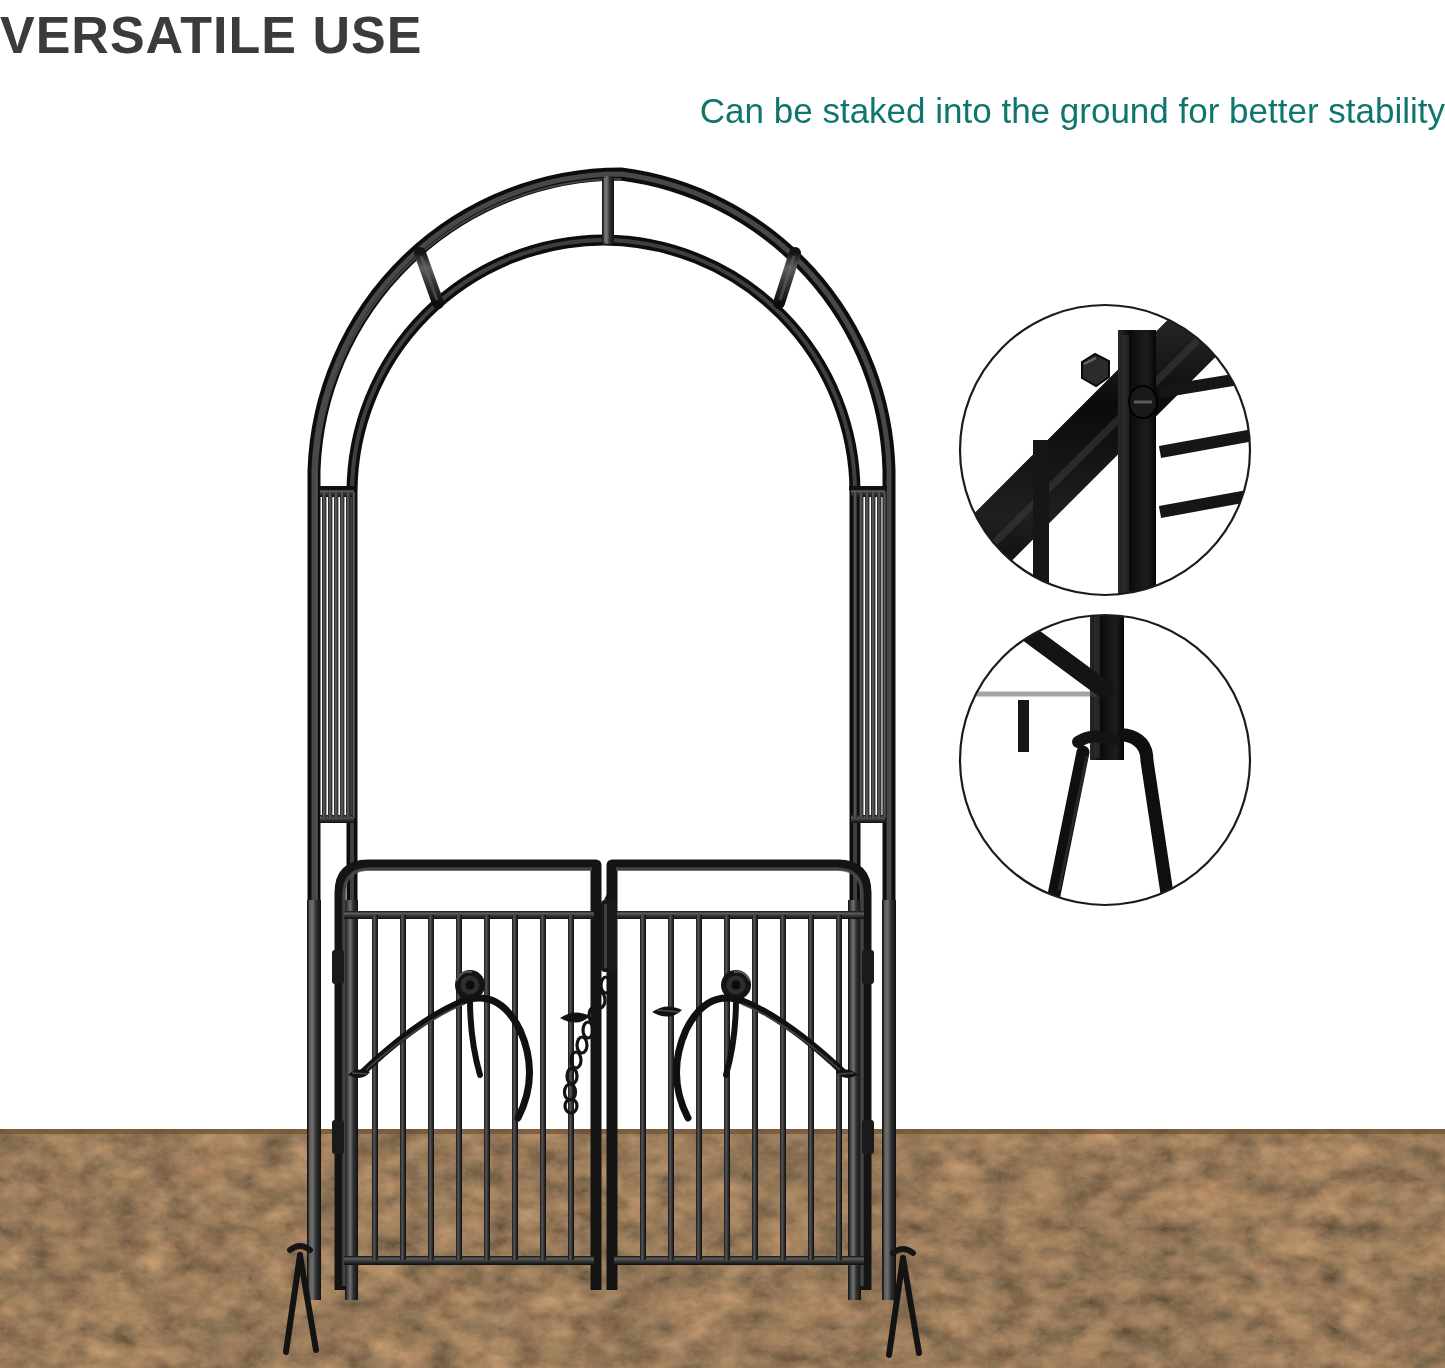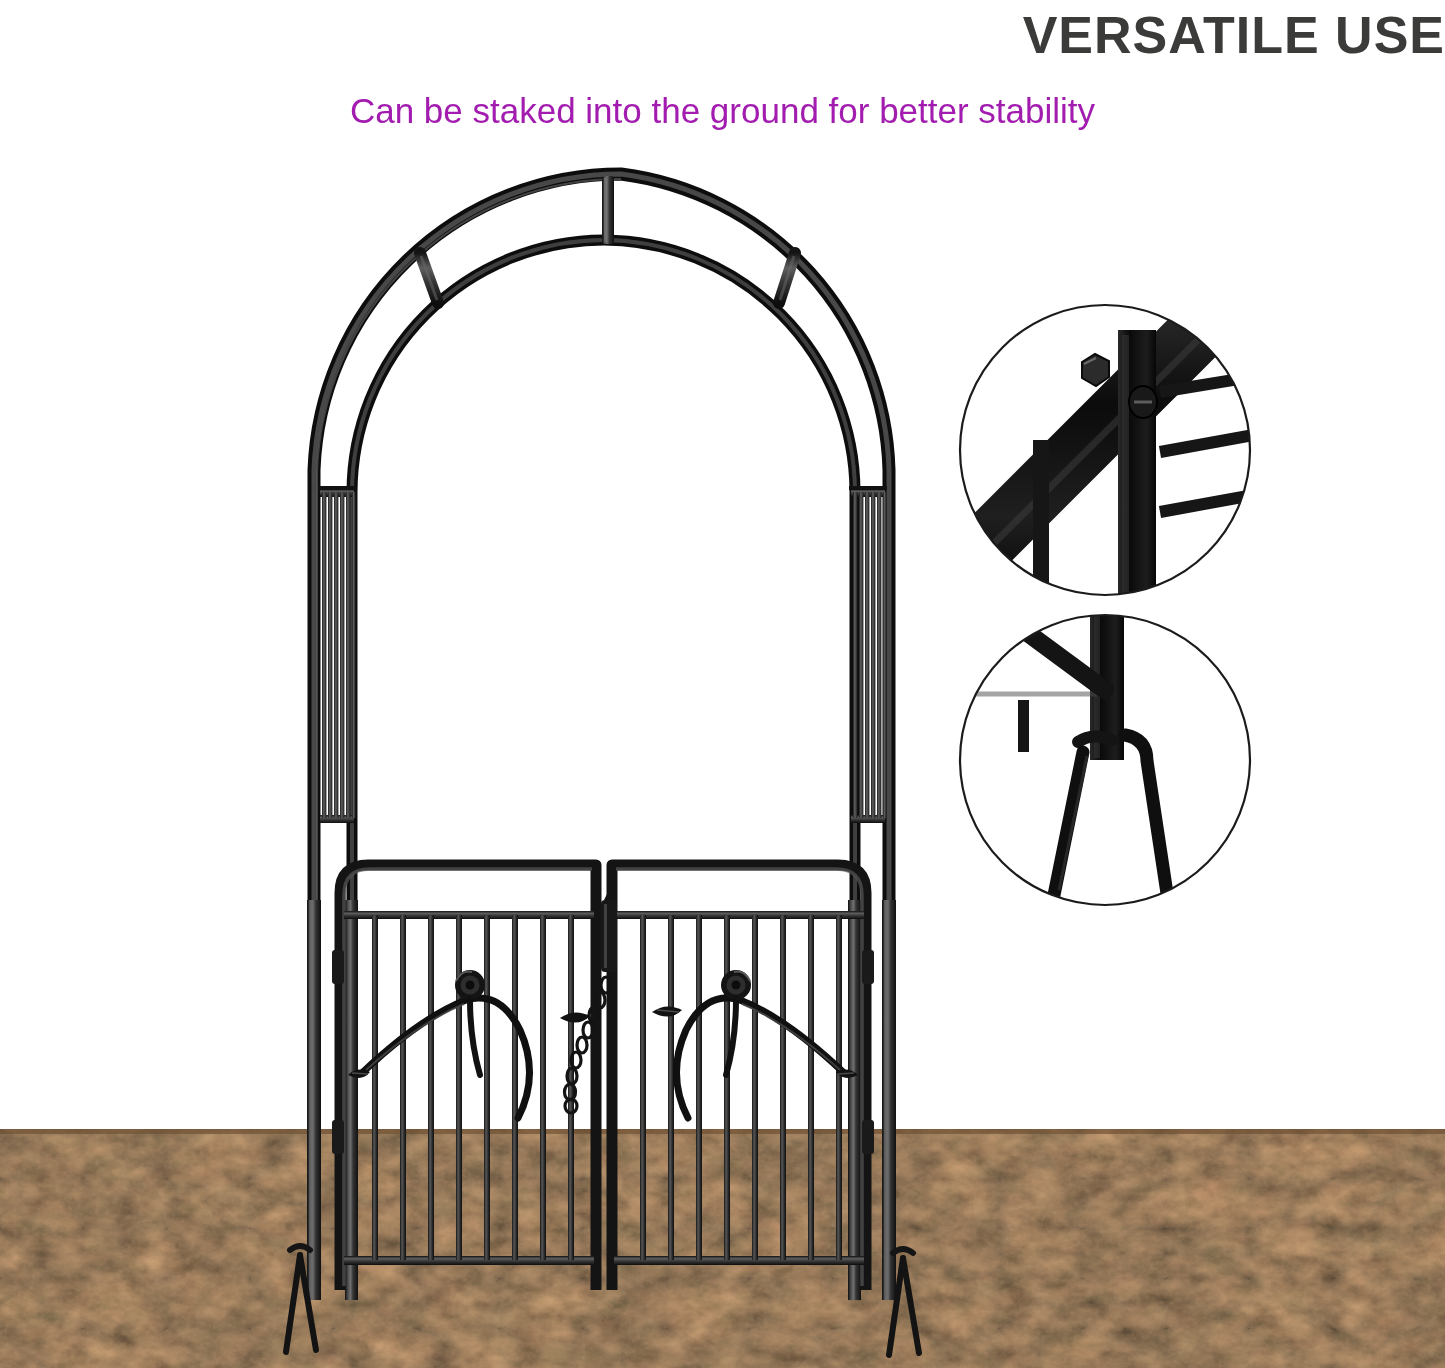--- a/index.html
+++ b/index.html
@@ -7,28 +7,28 @@
     width:1445px;height:1368px;
     background:#ffffff;
     font-family:"Liberation Sans",sans-serif;
     overflow:hidden;
     position:relative;
   }
   #stage{position:absolute;inset:0;width:1445px;height:1368px;overflow:hidden;background:#fff;}
 
   
   .headline{
-    position:absolute;left:0;top:4px;width:1445px;text-align:right;
+    position:absolute;left:0;top:4px;width:1445px;text-align:left;
     font-size:52px;font-weight:bold;letter-spacing:1px;color:#3b3b39;
     font-family:"Liberation Sans",sans-serif;
     line-height:62px;
   }
   .subhead{
-    position:absolute;left:0;top:88px;width:1445px;text-align:center;
-    font-size:35px;font-weight:normal;color:#a21caf;
+    position:absolute;left:0;top:88px;width:1445px;text-align:right;
+    font-size:35px;font-weight:normal;color:#0f766e;
     font-family:"Liberation Sans",sans-serif;
     line-height:46px;
   }
 
   
   .soil{
     position:absolute;left:0;top:1129px;width:1445px;height:239px;
     overflow:hidden;
     background:#3b2a1d;
   }

